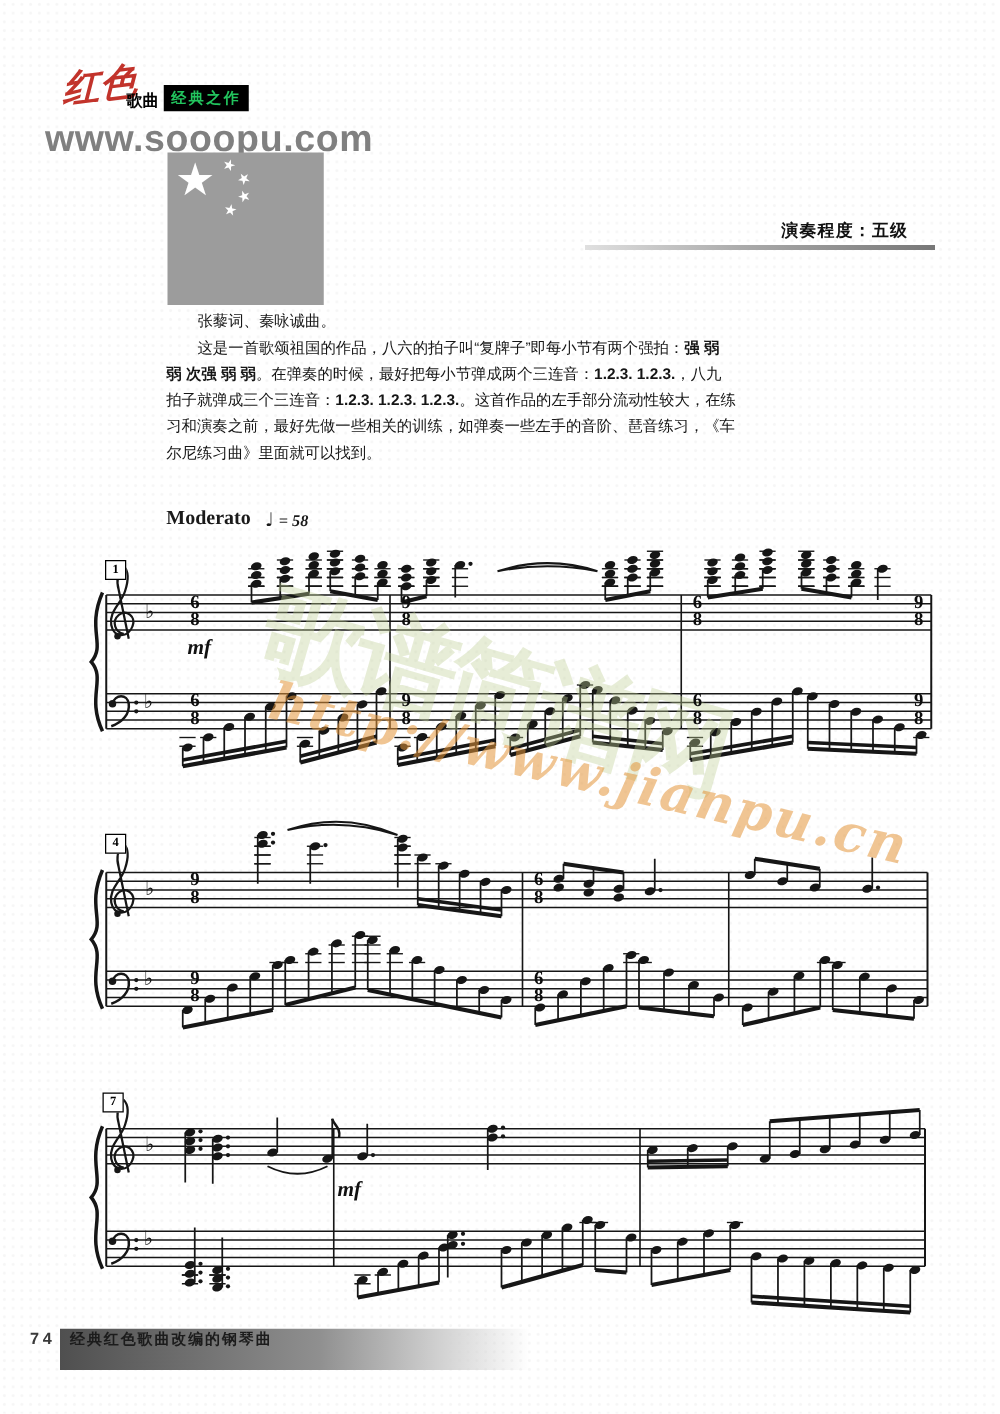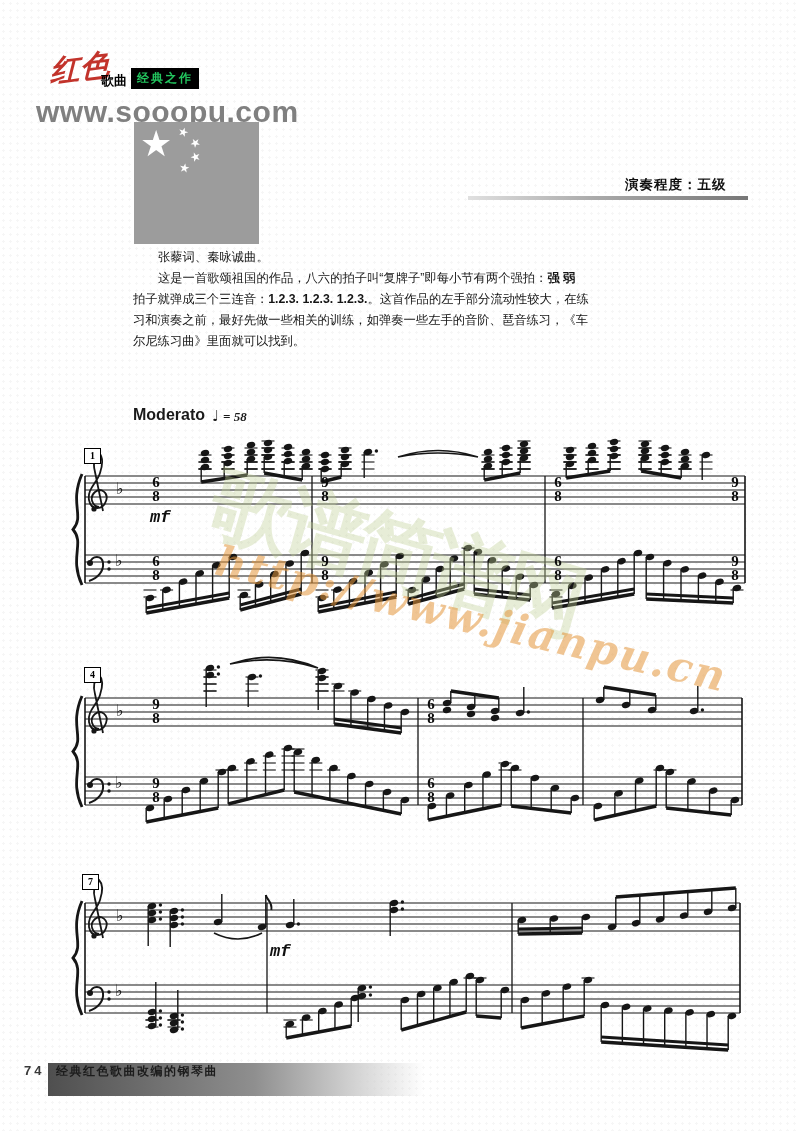--- a/index.html
+++ b/index.html
@@ -27,28 +27,28 @@
   .page-title{left:281px;top:174px;font-size:21px;font-weight:bold;letter-spacing:8px;color:#000;}
   .grade{left:625px;top:176px;font-size:13.5px;font-weight:bold;color:#111;letter-spacing:1px;}
   .grade-line{left:468px;top:196px;width:280px;height:4px;
               background:linear-gradient(90deg,#e0e0e0,#aaa 45%,#777);}
   
   .intro{left:133px;top:219px;width:474px;font-size:12.3px;line-height:21px;color:#151515;margin-top:28px;}
   .intro-line{white-space:nowrap;}
   .intro-line.indent{text-indent:25px;}
   .intro .u{font-weight:bold;text-underline-offset:2px;}
   
-  .tempo-label{left:133px;top:406px;font-family:Liberation Sans, sans-serif;font-weight:bold;font-size:16px;}
+  .tempo-label{left:133px;top:406px;font-family:Liberation Serif, serif;font-weight:bold;font-size:16px;}
   .tempo-bpm{left:212px;top:407px;font-size:14px;}
   .tempo-bpm .note{font-family:"DejaVu Sans",sans-serif;font-size:15px;}
   .tempo-bpm .val{font-family:"Liberation Serif",serif;font-style:italic;font-weight:bold;font-size:13px;}
   .mbox{width:15px;height:14px;border:1.2px solid #000;background:#fff;font-family:"Liberation Serif",serif;
         font-weight:bold;font-size:10px;text-align:center;line-height:14px;color:#000;}
   #mbox1{left:84px;top:448px;} #mbox2{left:84px;top:667px;} #mbox3{left:82px;top:874px;}
-  .dyn{font-family:Liberation Mono, monospace;font-style:italic;font-weight:bold;font-size:17px;color:#111;}
+  .dyn{font-family:Liberation Serif, serif;font-style:italic;font-weight:bold;font-size:17px;color:#111;}
   #dyn1{left:150px;top:508px;} #dyn3{left:270px;top:942px;}
   .tsig{position:absolute;width:18px;text-align:center;font-family:"Liberation Serif",serif;
         font-weight:bold;font-size:15px;line-height:14px;color:#0d0d0d;}
   
   .wm-cn{left:228px;top:448px;font-size:82px;font-weight:bold;font-family:"DejaVu Serif",serif;
          color:rgba(193,208,150,0.38);letter-spacing:-6px;transform:rotate(16deg);transform-origin:left top;
          pointer-events:none;}
   .wm-url{left:222px;top:536px;font-size:42px;font-style:italic;font-weight:bold;font-family:"DejaVu Serif",serif;
           color:rgba(228,150,58,0.55);letter-spacing:2px;transform:rotate(13deg);transform-origin:left top;
           pointer-events:none;}
@@ -77,20 +77,21 @@
     <span class="star s3">★</span>
     <span class="star s4">★</span>
   </div>
 
   <div class="abs grade">演奏程度：五级</div>
   <div class="abs grade-line"></div>
 
   <div class="abs intro">
       <div class="intro-line indent"><span>张藜词、秦咏诚曲。</span></div>
       <div class="intro-line indent"><span>这是一首歌颂祖国的作品，八六的拍子叫“复牌子”即每小节有两个强拍：</span><span class="u">强 弱</span></div>
+      <div class="intro-line"><span class="u">弱 次强 弱 弱</span><span>。在弹奏的时候，最好把每小节弹成两个三连音：</span><span class="u">1.2.3. 1.2.3.</span><span>，八九</span></div>
       <div class="intro-line"><span>拍子就弹成三个三连音：</span><span class="u">1.2.3. 1.2.3. 1.2.3.</span><span>。这首作品的左手部分流动性较大，在练</span></div>
       <div class="intro-line"><span>习和演奏之前，最好先做一些相关的训练，如弹奏一些左手的音阶、琶音练习，《车</span></div>
       <div class="intro-line"><span>尔尼练习曲》里面就可以找到。</span></div>
     </div>
 
   <svg id="music" width="800" height="1131" viewBox="0 0 800 1131">
       <g>
         <line x1="85" y1="476" x2="745" y2="476" stroke="#161616" stroke-width="1.1"></line>
         <line x1="85" y1="555" x2="745" y2="555" stroke="#161616" stroke-width="1.1"></line>
         <line x1="85" y1="483" x2="745" y2="483" stroke="#161616" stroke-width="1.1"></line>

